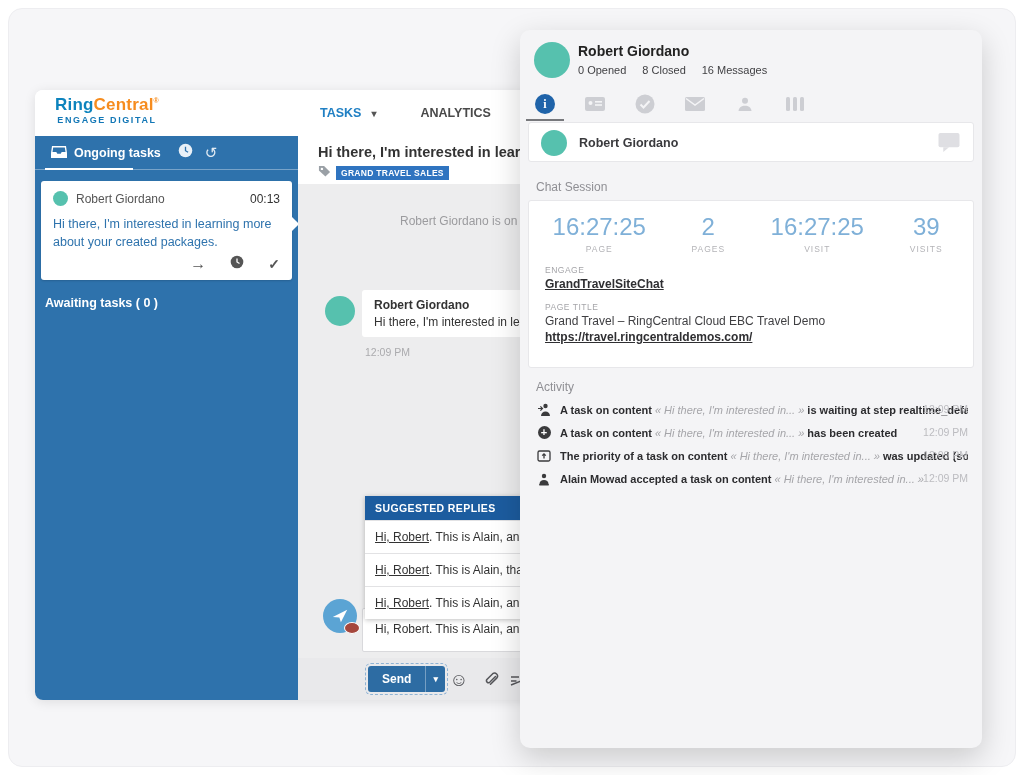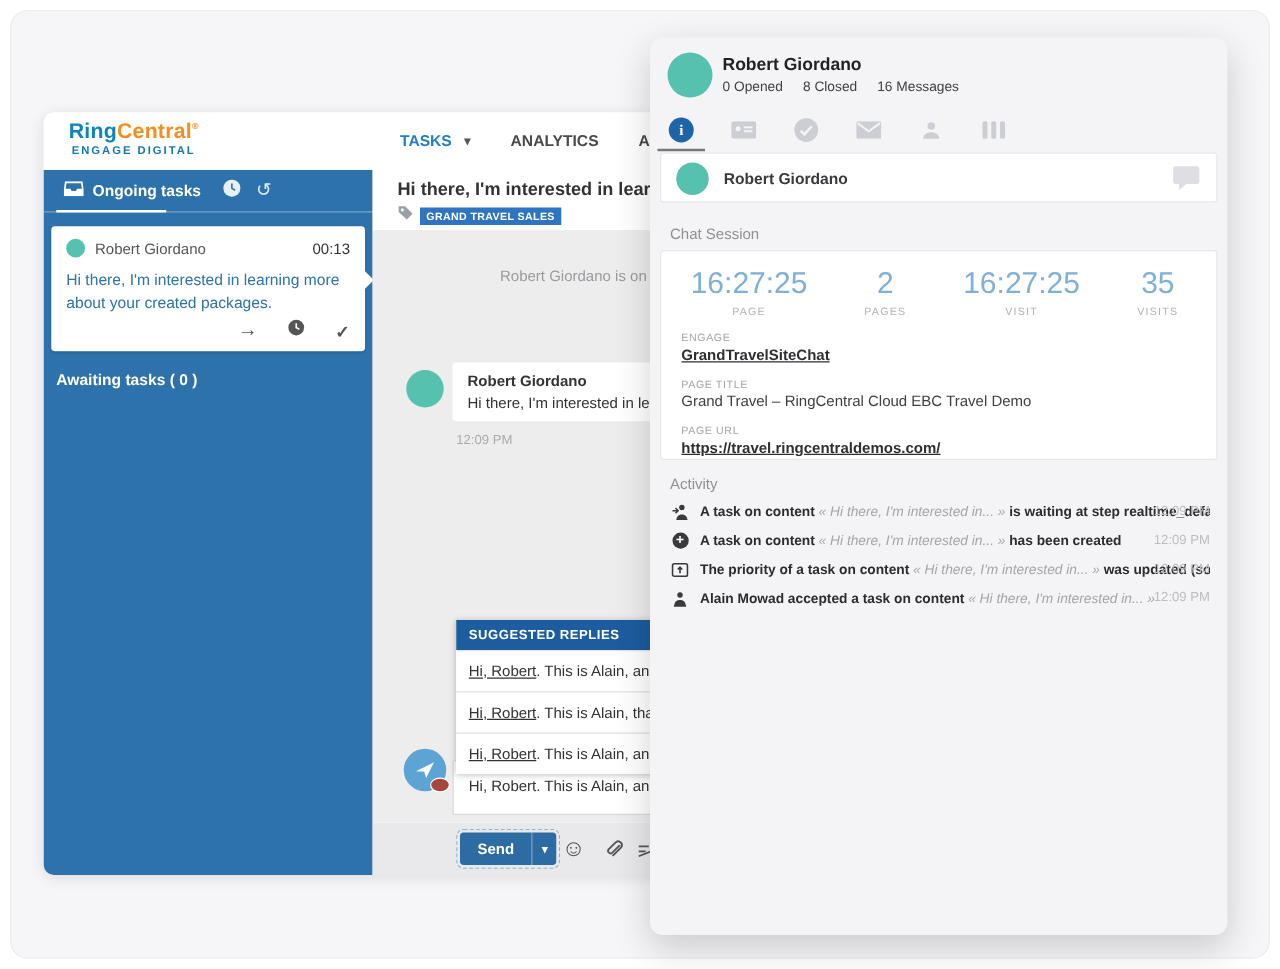--- a/index.html
+++ b/index.html
@@ -12,21 +12,21 @@
 
   
   .app { position:absolute; left:35px; top:90px; width:850px; height:610px; background:#fff;
          border-radius:8px; box-shadow:0 2px 12px rgba(0,0,0,.10); }
   .app-header { position:absolute; top:0; left:0; right:0; height:46px; background:#fff; border-radius:8px 8px 0 0; }
   .logo { position:absolute; left:20px; top:6px; line-height:1.1; }
   .logo-main { font-size:17px; font-weight:bold; letter-spacing:.2px; white-space:nowrap; }
   .logo-ring { color:#0c83bd; } .logo-central { color:#f68c1e; }
   .logo-reg { font-size:7px; color:#f68c1e; vertical-align:super; }
   .logo-sub { font-size:9px; font-weight:bold; color:#1277b6; letter-spacing:1.6px; text-align:center; margin-top:1px; }
-  .nav { position:absolute; left:285px; top:0; height:46px; display:flex; align-items:center; gap:32px;
+  .nav { position:absolute; left:285px; top:0; height:46px; display:flex; align-items:center; gap:44px;
          font-size:12.5px; font-weight:bold; color:#4a4a4a; }
   .nav-item { cursor:default; white-space:nowrap; }
   .nav-tasks { color:#2180c4; display:flex; align-items:center; gap:10px; }
   .nav-caret { color:#555; font-size:10px; }
 
   .app-body { position:absolute; top:46px; bottom:0; left:0; right:0; display:flex; }
 
   
   .sidebar { width:263px; flex-shrink:0; background:#2e72ac; border-radius:0 0 0 8px; position:relative; color:#fff; }
   .side-head { height:34px; display:flex; align-items:center; padding:0 16px; gap:7px;
@@ -315,34 +315,33 @@
         </div>
       <div class="metric">
           <div class="m-val">2</div>
           <div class="m-lab">PAGES</div>
         </div>
       <div class="metric">
           <div class="m-val">16:27:25</div>
           <div class="m-lab">VISIT</div>
         </div>
       <div class="metric">
-          <div class="m-val">35</div>
+          <div class="m-val">39</div>
           <div class="m-lab">VISITS</div>
         </div>
     </div>
     <div class="field">
       <div class="f-label">ENGAGE</div>
       <div class="f-value"><span class="f-link">GrandTravelSiteChat</span></div>
     </div>
     <div class="field">
       <div class="f-label">PAGE TITLE</div>
       <div class="f-value">Grand Travel – RingCentral Cloud EBC Travel Demo</div>
     </div>
     <div class="field">
-      <div class="f-label">PAGE URL</div>
       <div class="f-value"><span class="f-link">https://travel.ringcentraldemos.com/</span></div>
     </div>
   </div>
 
   <div class="sec-label lbl-activity">Activity</div>
 
   <div class="act-list">
     <div class="act-row">
       <span class="act-icon">
           <svg width="14" height="14" viewBox="0 0 14 14">

